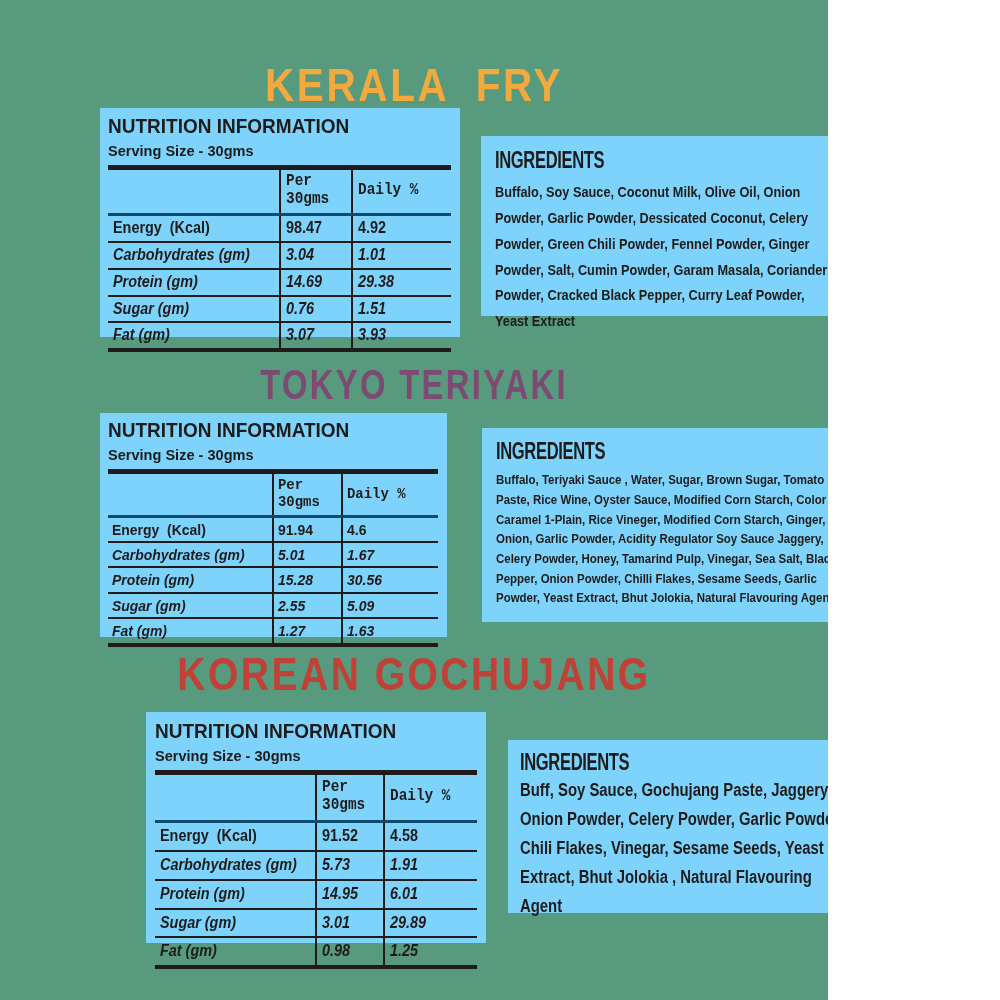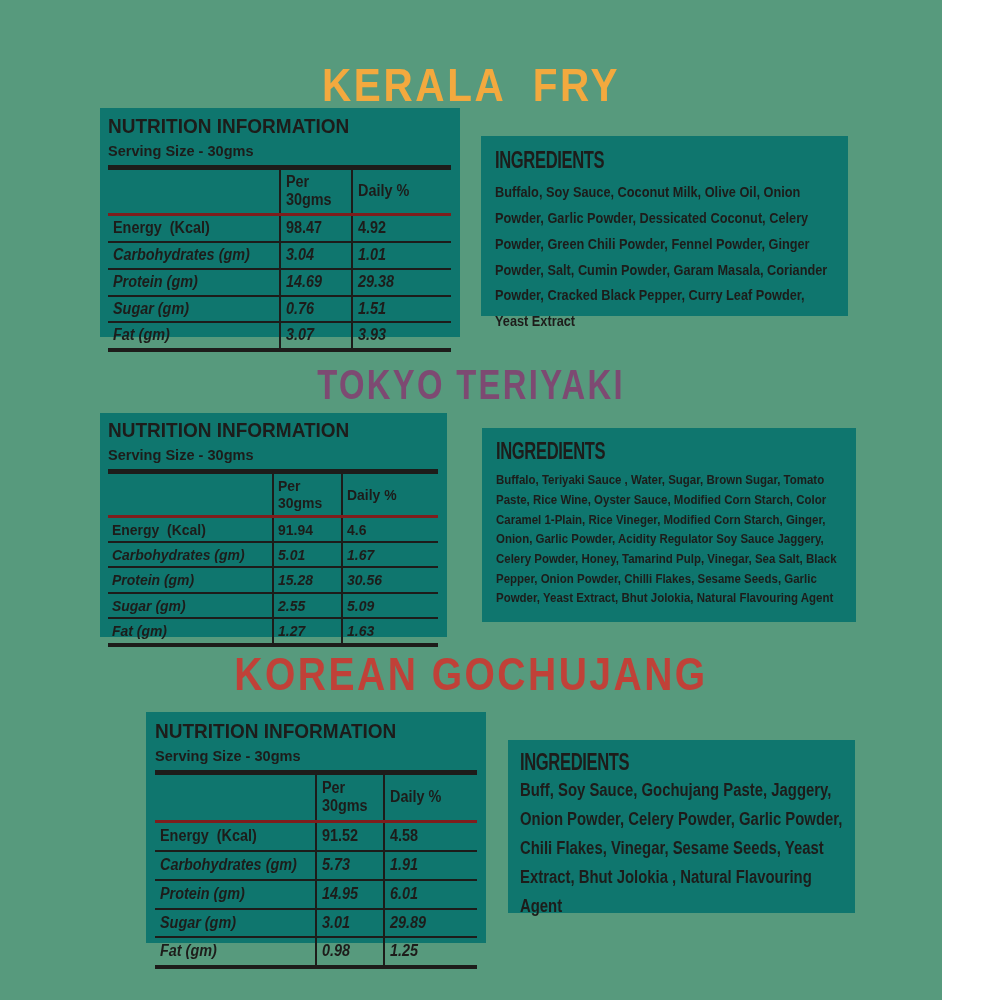--- a/index.html
+++ b/index.html
@@ -1,30 +1,30 @@
 <!DOCTYPE html>
 <html><head>
 <meta charset="utf-8">
 <style>
   * { margin:0; padding:0; box-sizing:border-box; }
   html,body { width:1000px; height:1000px; }
   body { font-family:"Liberation Sans", sans-serif; }
-  .page { position:relative; width:942px; height:1000px; background:#579A7D; overflow:hidden; }
+  .page { position:relative; width:828px; height:1000px; background:#579A7D; overflow:hidden; }
 
   
   .title {
     position:absolute; left:0; width:100%; text-align:center;
     font-weight:bold; white-space:pre; letter-spacing:3px; line-height:1;
   }
   .t1 { top:62px;  font-size:46px; color:#F3A93E; transform:scaleX(0.88); }
   .t2 { top:364px; font-size:42px; color:#7D4A72; transform:scaleX(0.78); }
   .t3 { top:650px; font-size:47px; color:#C04138; transform:scaleX(0.83); }
 
   
-  .panel { position:absolute; background:#0f766e; color:#1D1C1A; }
+  .panel { position:absolute; background:#7dd3fc; color:#1D1C1A; }
 
   .p1 { left:100px; top:108px; width:360px; height:229px; padding:7px 9px 8px 8px; }
   .p2 { left:100px; top:413px; width:347px; height:224px; padding:6px 9px 8px 8px; }
   .p3 { left:146px; top:712px; width:340px; height:231px; padding:8px 9px 8px 9px; }
 
   .i1 { left:481px; top:136px; width:367px; height:180px; padding:12px 14px; }
   .i2 { left:482px; top:428px; width:374px; height:194px; padding:11px 14px; }
   .i3 { left:508px; top:740px; width:347px; height:173px; padding:10px 12px; }
 
   
@@ -38,21 +38,21 @@
   }
   table.nut-table {
     width:100%; border-collapse:collapse; table-layout:fixed;
     border-top:5px solid #1D1C1A; border-bottom:4px solid #1D1C1A;
   }
   .nut-table th, .nut-table td {
     text-align:left; vertical-align:middle;
     font-size:16px; font-weight:bold; line-height:1.12; padding:3px 4px 4px 5px;
   }
   .nut-table th + th, .nut-table td + td { border-left:2px solid #1D1C1A; }
-  .nut-table thead tr { border-bottom:3px solid #7f1d1d; }
+  .nut-table thead tr { border-bottom:3px solid #0c4a6e;font-family:Liberation Mono, monospace; }
   .nut-table tbody tr + tr { border-top:2px solid #1D1C1A;font-style:italic; }
   .c-label { width:50%; } .c-per { width:21%; } .c-daily { width:29%; }
   .cdn { display:inline-block; transform:scaleX(0.9); transform-origin:left; white-space:pre; }
   .cdn-wrap { display:inline-block; transform:scaleX(0.9); transform-origin:left; white-space:normal; width:58px; }
   .p2 .nut-table th, .p2 .nut-table td { font-size:15.5px; padding:3px 4px; }
   .p3 .nut-table th, .p3 .nut-table td { font-size:16px; padding:4px 4px 5px 5px; }
 
   
   .ing-heading {
     font-weight:bold; font-size:23px; line-height:1.05; margin-bottom:7px;

